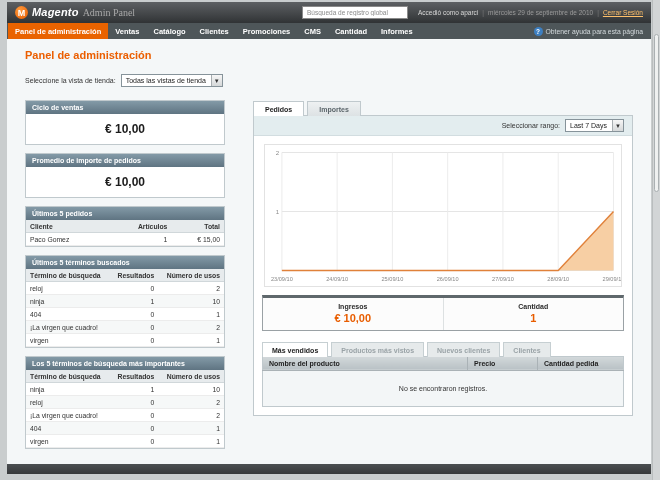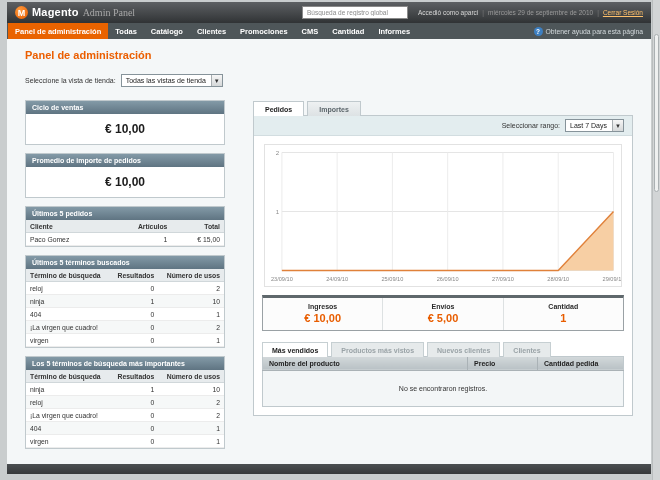--- a/index.html
+++ b/index.html
@@ -4,21 +4,21 @@
 <style>
   * { margin:0; padding:0; box-sizing:border-box; }
   html,body { width:660px; height:480px; }
   body { background:#c9cdce; font-family:"Liberation Sans", sans-serif; overflow:hidden; position:relative; }
   .page { width:644px; margin:2px 0 0 7px; }
 
   
   .header { height:21px; background:linear-gradient(#5d6063,#303335); display:flex; align-items:center; padding:0 8px; }
   .brand { display:flex; align-items:baseline; gap:4px; }
   .logo-icon { width:13px; height:13px; border-radius:50%; background:radial-gradient(circle at 35% 30%, #ff9a3c, #e85b00); color:#fff; font-size:9px; font-weight:bold; display:flex; align-items:center; justify-content:center; align-self:center; }
-  .brand-name { color:#fff; font-size:11px; font-weight:bold; letter-spacing:.2px; }
+  .brand-name { color:#fff; font-size:11px; font-weight:bold; letter-spacing:.2px;font-style:italic; }
   .brand-suffix { color:#a8a8a8; font-size:10px;font-family:Liberation Serif, serif; }
   .global-search { margin-left:auto; margin-right:10px; width:106px; height:13px; font-size:6.5px; border:1px solid #8a8a8a; background:#fff; padding:0 4px; color:#333; font-family:"Liberation Sans",sans-serif; }
   .global-search::placeholder { color:#8a8a8a; }
   .header-right { display:flex; align-items:center; gap:4px; font-size:6.5px; color:#d8d8d8; white-space:nowrap; }
   .header-right .date { color:#9a9a9a; }
   .header-right .sep { color:#777; }
   .logout { color:#ffc06a; text-decoration:underline; }
 
   
   .nav { height:16px; background:#4e5659; display:flex; align-items:stretch; padding-left:1px; }
@@ -98,21 +98,21 @@
       <span>Accedió como aparci</span>
       <span class="sep">|</span>
       <span class="date">miércoles 29 de septiembre de 2010</span>
       <span class="sep">|</span>
       <a href="#" class="logout">Cerrar Sesión</a>
     </div>
   </header>
 
   <nav class="nav">
     <span class="nav-item active">Panel de administración</span>
-    <span class="nav-item">Todas</span>
+    <span class="nav-item">Ventas</span>
     <span class="nav-item">Catálogo</span>
     <span class="nav-item">Clientes</span>
     <span class="nav-item">Promociones</span>
     <span class="nav-item">CMS</span>
     <span class="nav-item">Cantidad</span>
     <span class="nav-item">Informes</span>
     <span class="nav-help">
       <span class="help-icon">?</span>
       <span>Obtener ayuda para esta página</span>
     </span>
@@ -285,24 +285,20 @@
                 <polyline points="18,134 77,134 136,134 195,134 254,134 313,134 372,71" fill="none" stroke="#e0813a" stroke-width="1.5"></polyline>
               </svg>
           </div>
 
           <div class="totals">
             <div class="total-cell">
               <div class="total-label">Ingresos</div>
               <div class="total-value">€ 10,00</div>
             </div>
             <div class="total-cell">
-              <div class="total-label">Envíos</div>
-              <div class="total-value">€ 5,00</div>
-            </div>
-            <div class="total-cell">
               <div class="total-label">Cantidad</div>
               <div class="total-value">1</div>
             </div>
           </div>
 
           <div class="sub-tab-row">
             <span class="sub-tab active">Más vendidos</span>
             <span class="sub-tab disabled">Productos más vistos</span>
             <span class="sub-tab disabled">Nuevos clientes</span>
             <span class="sub-tab disabled">Clientes</span>

